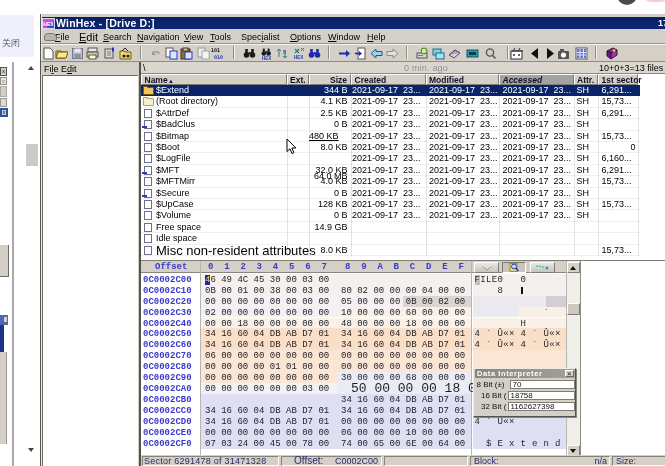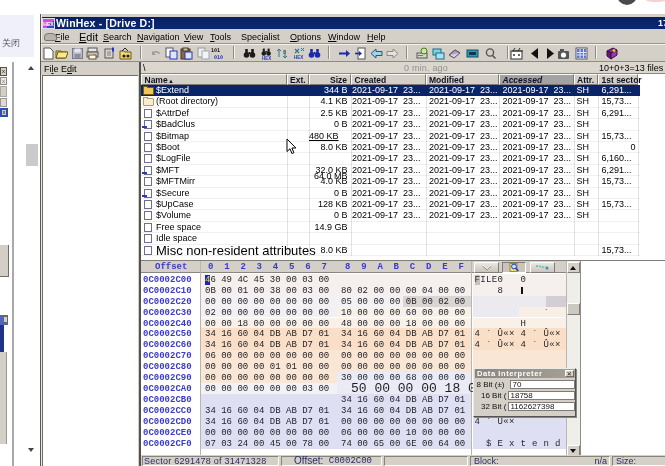--- a/index.html
+++ b/index.html
@@ -502,21 +502,21 @@
 <div class="ab" style="left:481px;top:390.5px;height:10px;line-height:10px;font-size:8px;color:#111;white-space:nowrap;">16 Bit (</div>
 <div class="ab" style="left:507.5px;top:390.5px;width:67px;height:9.5px;background:#fff;border:1px solid #7e7c74;font-size:8px;line-height:8px;color:#111;padding-left:2px;">18758</div>
 <div class="ab" style="left:481px;top:401.5px;height:10px;line-height:10px;font-size:8px;color:#111;white-space:nowrap;">32 Bit (</div>
 <div class="ab" style="left:507.5px;top:401.5px;width:67px;height:9.5px;background:#fff;border:1px solid #7e7c74;font-size:8px;line-height:8px;color:#111;padding-left:2px;">1162627398</div>
 <div class="ab" style="left:141px;top:455px;width:527px;height:11px;background:#d4d0c8;"></div>
 <div class="ab" style="left:142px;top:456px;width:137px;height:9.5px;border:1px solid;border-color:#85837a #fdfcf9 #fdfcf9 #85837a;position:absolute;">
       <span class="ab" style="left:1px;top:0;height:8px;line-height:8px;font-size:9px;letter-spacing:.25px;color:#2b2b66;white-space:nowrap;">Sector 6291478 of 31471328</span>
     </div>
 <div class="ab" style="left:281px;top:456px;width:101px;height:9.5px;border:1px solid;border-color:#85837a #fdfcf9 #fdfcf9 #85837a;position:absolute;">
       <span class="ab" style="left:3px;top:0;height:8px;line-height:8px;font-size:10px;color:#2b2b66;margin-left:9px;">Offset:</span>
-      <span class="ab" style="right:9px;top:0;height:8px;line-height:8px;font-size:9px;color:#2b2b66;font-family:Liberation Mono, monospace;">C0002C00</span>
+      <span class="ab" style="right:3px;top:0;height:8px;line-height:8px;font-size:9px;color:#2b2b66;">C0002C00</span>
     </div>
 <div class="ab" style="left:384px;top:456px;width:84px;height:9.5px;border:1px solid;border-color:#85837a #fdfcf9 #fdfcf9 #85837a;position:absolute;">
       <span class="ab" style="right:3px;top:0;height:8px;line-height:8px;font-size:9px;color:#2b2b66;margin-top:13px;">= 70</span>
     </div>
 <div class="ab" style="left:470px;top:456px;width:140px;height:9.5px;border:1px solid;border-color:#85837a #fdfcf9 #fdfcf9 #85837a;position:absolute;">
       <span class="ab" style="left:3px;top:0;height:8px;line-height:8px;font-size:9px;color:#2b2b66;">Block:</span>
       <span class="ab" style="right:2px;top:0;height:8px;line-height:8px;font-size:9px;color:#2b2b66;">n/a</span>
     </div>
 <div class="ab" style="left:612px;top:456px;width:58px;height:9.5px;border:1px solid;border-color:#85837a #fdfcf9 #fdfcf9 #85837a;position:absolute;">
       <span class="ab" style="left:3px;top:0;height:8px;line-height:8px;font-size:9px;color:#2b2b66;">Size:</span>

